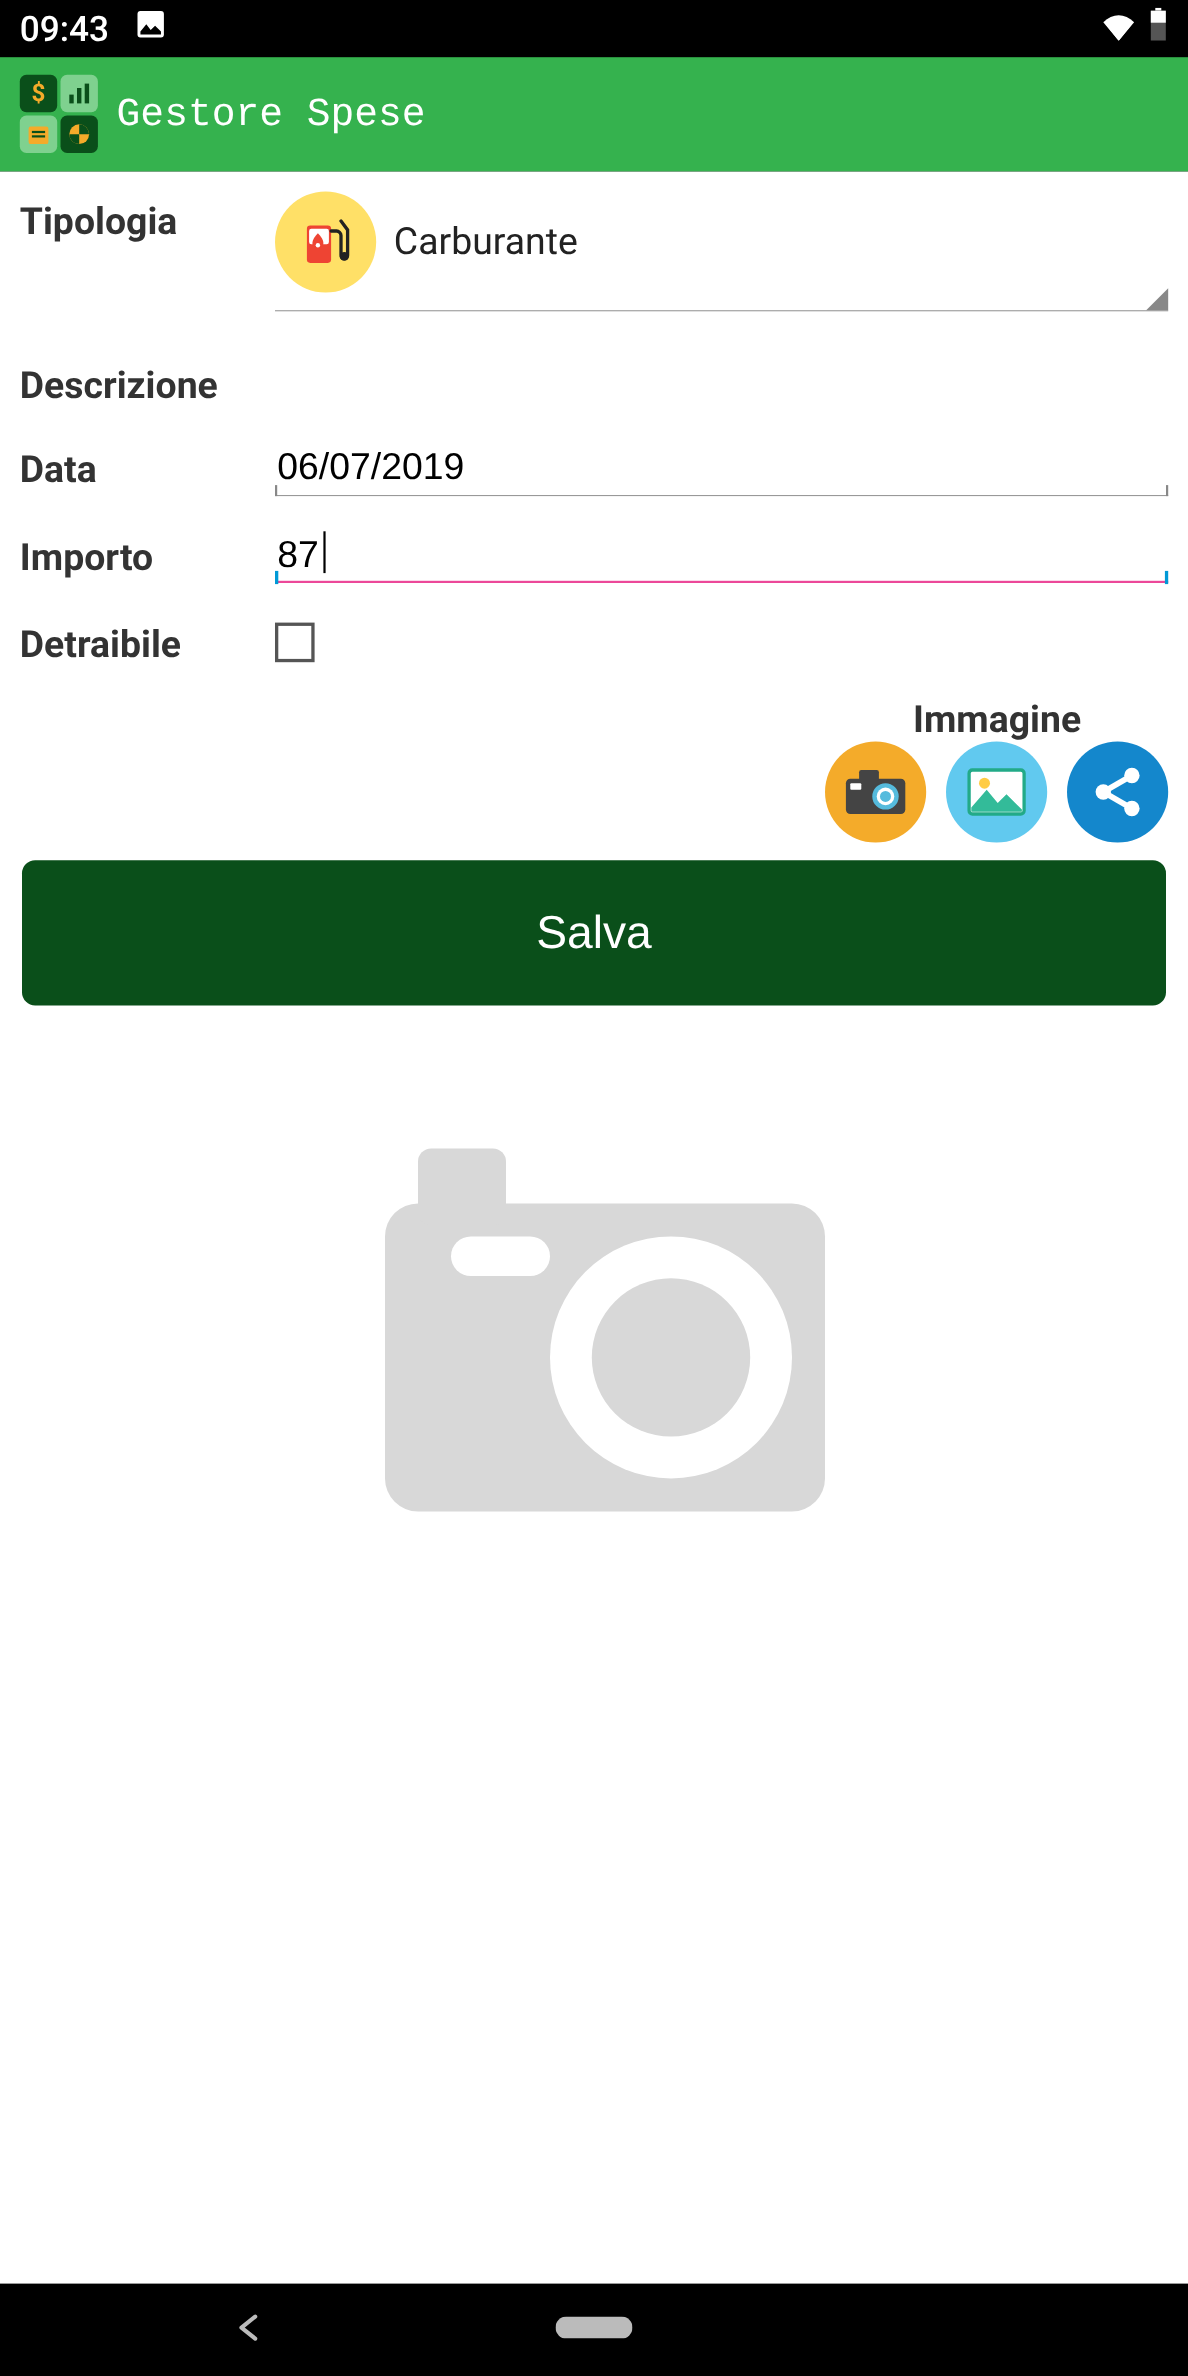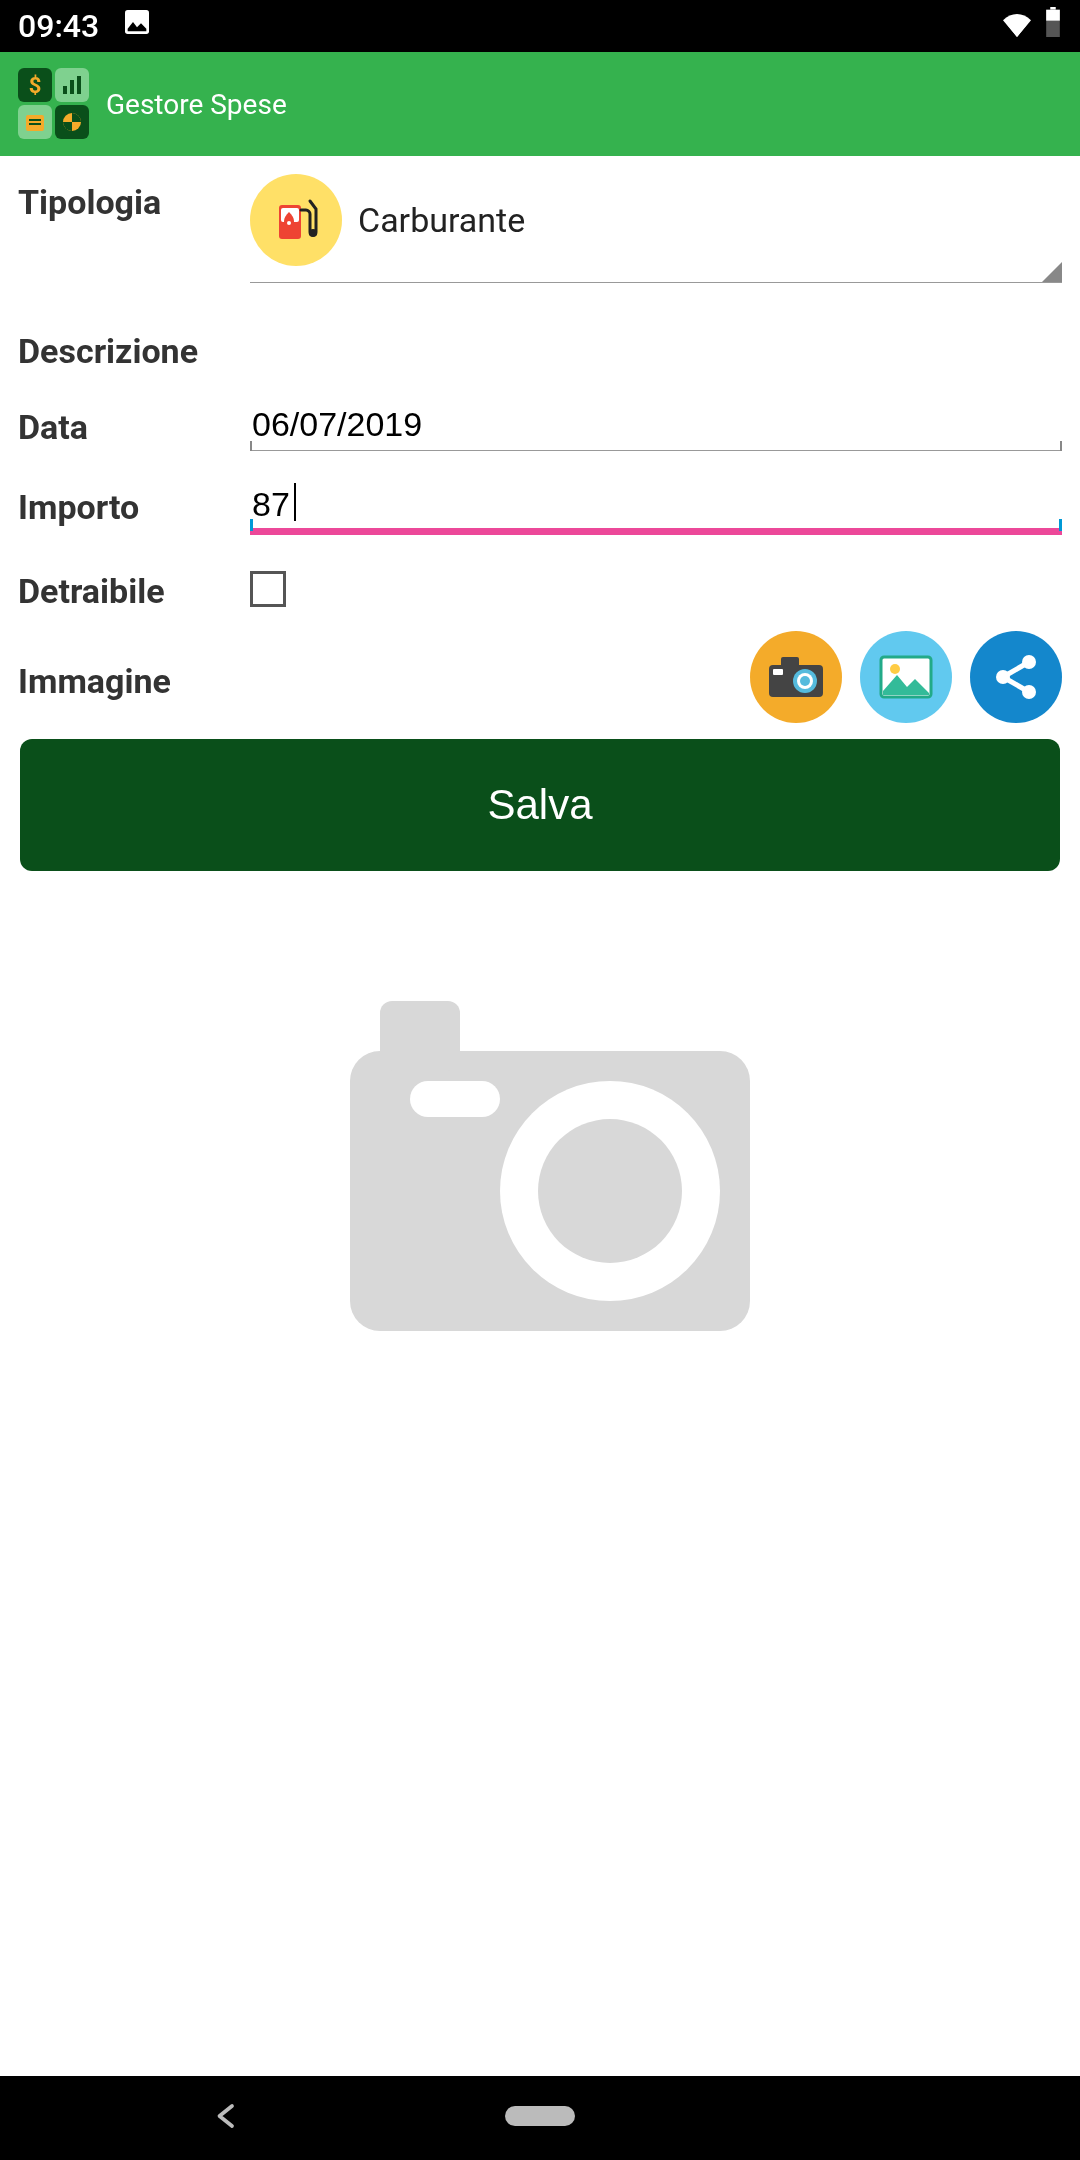--- a/index.html
+++ b/index.html
@@ -42,22 +42,23 @@
   .app-icon-cell {
     display: flex;
     align-items: center;
     justify-content: center;
     border-radius: 6px;
     width: 34px;
     height: 34px;
   }
   .app-title {
     color: #fff;
-    font-size: 28px;
+    font-size: 36px;
     font-weight: 400;
+    font-family: Liberation Mono, monospace;
   }
   .content {
     background: #fff;
     height: 1920px;
     padding: 18px;
     position: relative;
   }
   .form-row {
     display: flex;
     align-items: flex-start;
@@ -270,37 +271,37 @@
     <div class="form-label">Data</div>
     <div class="form-value input-wrap">
       <input type="text" class="text-input" value="06/07/2019" style="">
       <div class="tick-left"></div><div class="tick-right"></div>
     </div>
   </div>
 
   <div class="form-row" style="margin-bottom:28px;">
     <div class="form-label">Importo</div>
     <div class="form-value" style="position:relative;">
-      <div style="border-bottom:7px solid #ec4899;position:relative;">
+      <div style="border-bottom:2px solid #ec4899;position:relative;">
         <input type="text" class="text-input" style="border: none; padding-bottom: 4px;" value="87">
         <span style="position:absolute;left:44px;top:4px;width:2px;height:38px;background:#000;"></span>
         <div style="position:absolute;left:0;bottom:-3px;width:3px;height:12px;background:#0099d6;"></div>
         <div style="position:absolute;right:0;bottom:-3px;width:3px;height:12px;background:#0099d6;"></div>
       </div>
     </div>
   </div>
 
   <div class="form-row" style="margin-bottom:20px;align-items:center;">
     <div class="form-label">Detraibile</div>
     <div class="form-value">
       <div class="checkbox-box"></div>
     </div>
   </div>
 
-  <div class="form-row" style="margin-bottom:16px;align-items:center;">
+  <div class="form-row" style="margin-bottom:16px;align-items:flex-end;flex-direction:column;">
     <div class="form-label">Immagine</div>
     <div class="image-buttons">
       <div class="circle-btn orange">
         <svg width="58" height="44" viewBox="0 0 58 44">
           <rect x="2" y="10" width="54" height="32" rx="4" fill="#444"></rect>
           <rect x="14" y="2" width="18" height="10" rx="2" fill="#444"></rect>
           <circle cx="38" cy="26" r="12" fill="#5bd"></circle>
           <circle cx="38" cy="26" r="8" fill="#fff"></circle>
           <circle cx="38" cy="26" r="5" fill="#5bd"></circle>
           <rect x="6" y="14" width="10" height="6" fill="#fff" rx="1"></rect>

